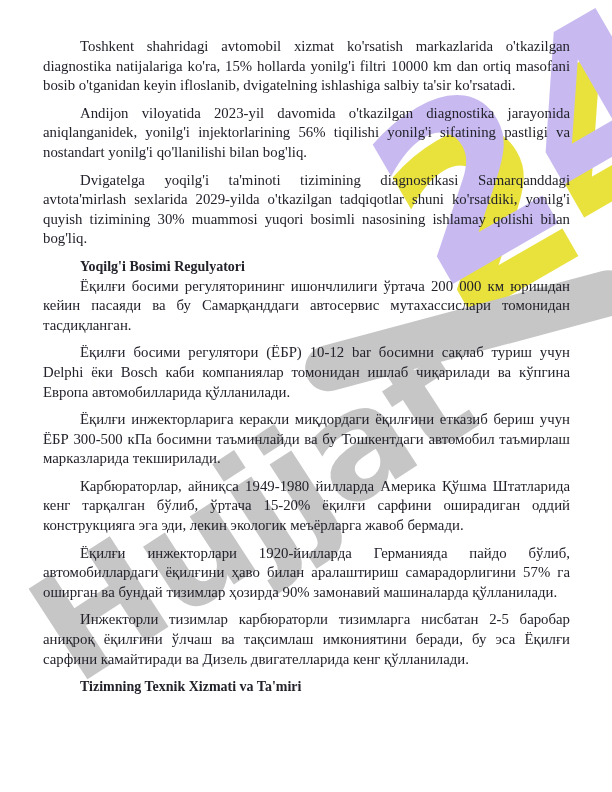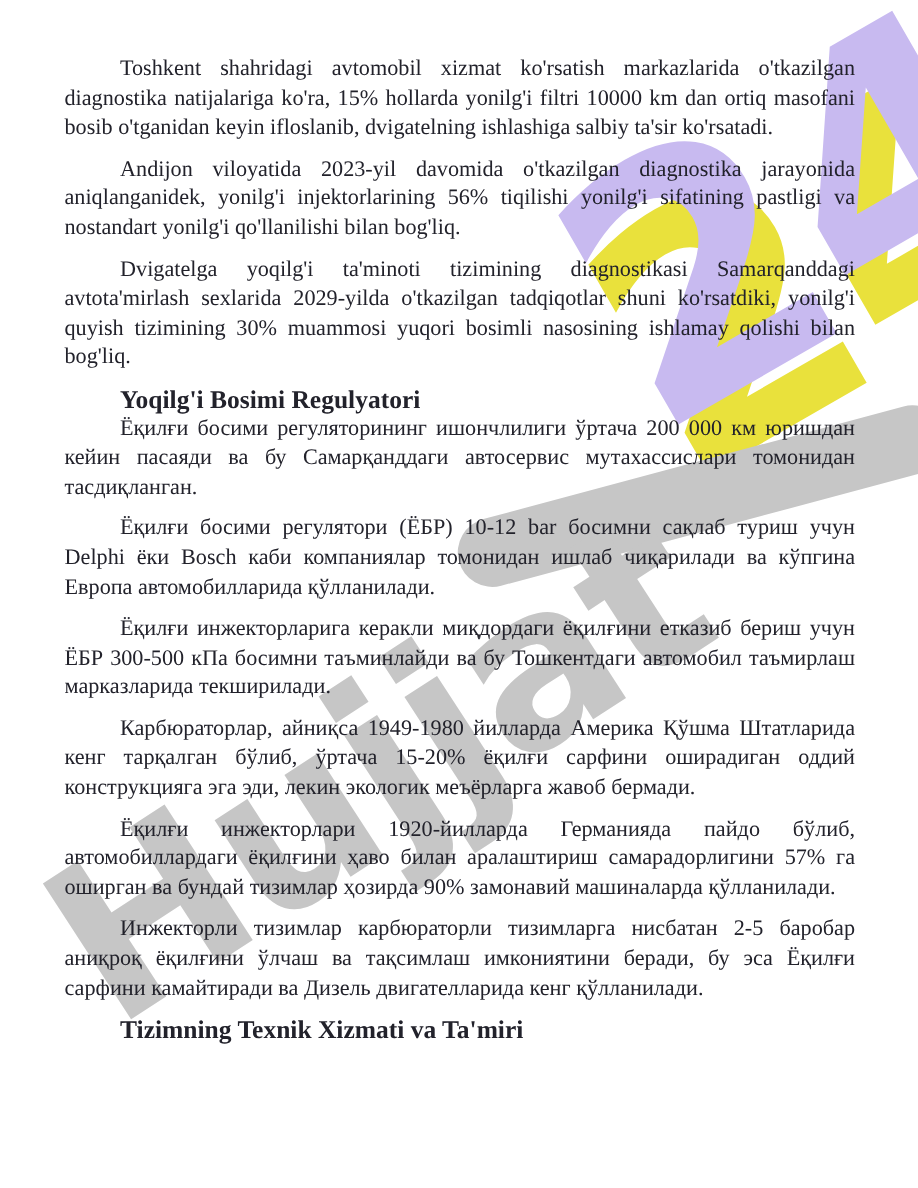--- a/index.html
+++ b/index.html
@@ -29,21 +29,21 @@
   .wm-24-yellow{left:360px; top:158px; color:var(--wm-yellow);}
   .wm-24-lavender{left:340px; top:125px; color:var(--wm-lavender);}
   
   .content{
     position:absolute; z-index:1; left:43px; top:37px; width:527px;
     color:var(--text); font-size:14.8px; line-height:19.6px;
     text-align:justify;
   }
   .content p{margin:0 0 8px 0; text-indent:37px;}
   .content h2{
-    margin:0; font-size:17px; line-height:19.6px; font-weight:bold;
+    margin:0; font-size:14px; line-height:19.6px; font-weight:bold;
     text-indent:37px; text-align:left; color:var(--text);
   }
 </style>
 </head>
 <body>
 
 <div class="page">
 
   <div class="watermark">
     <div class="wm-piece wm-24 wm-24-yellow">24</div>

